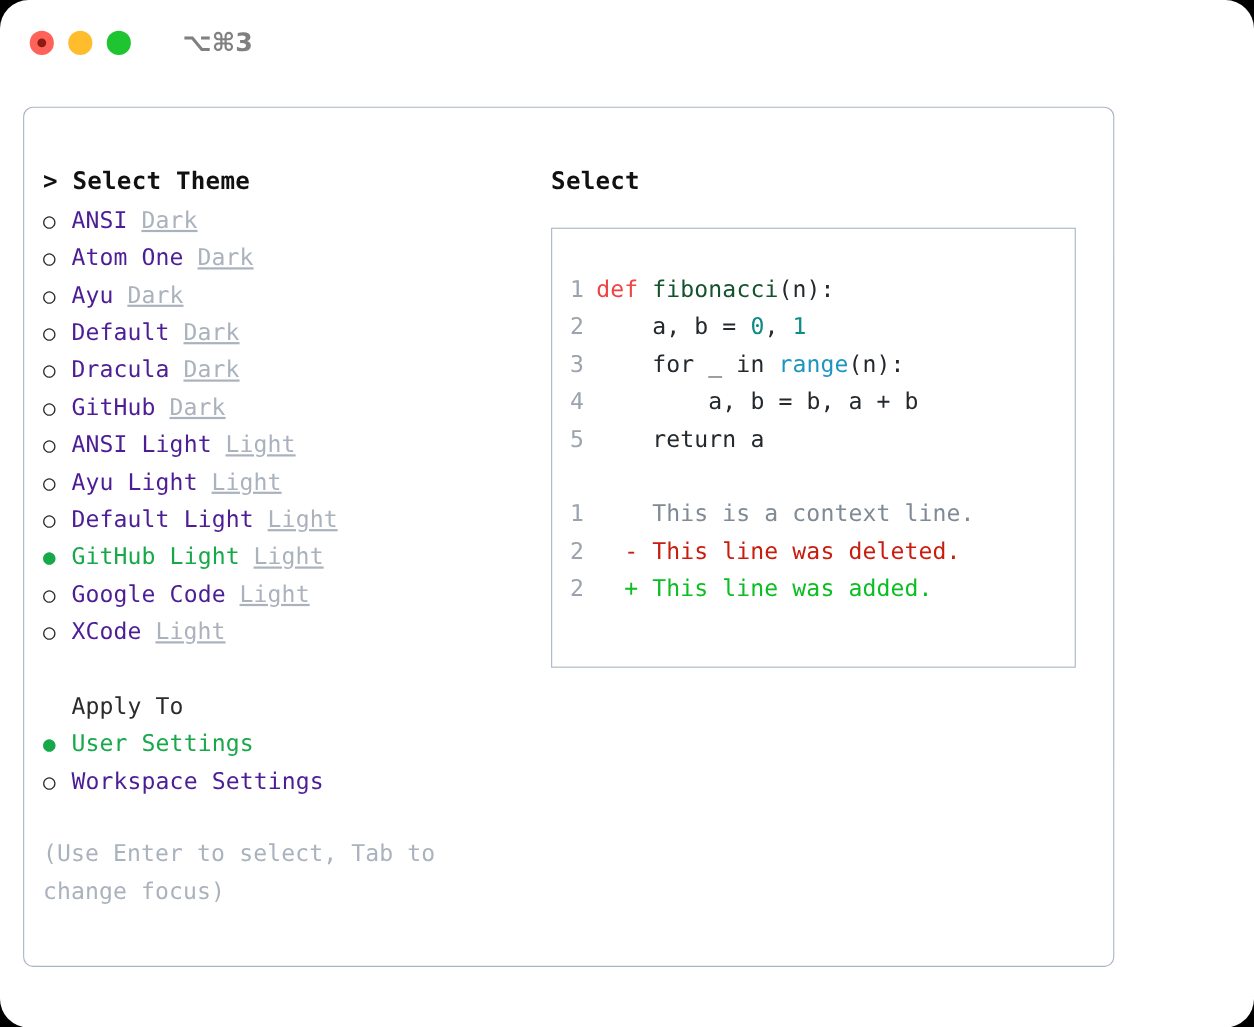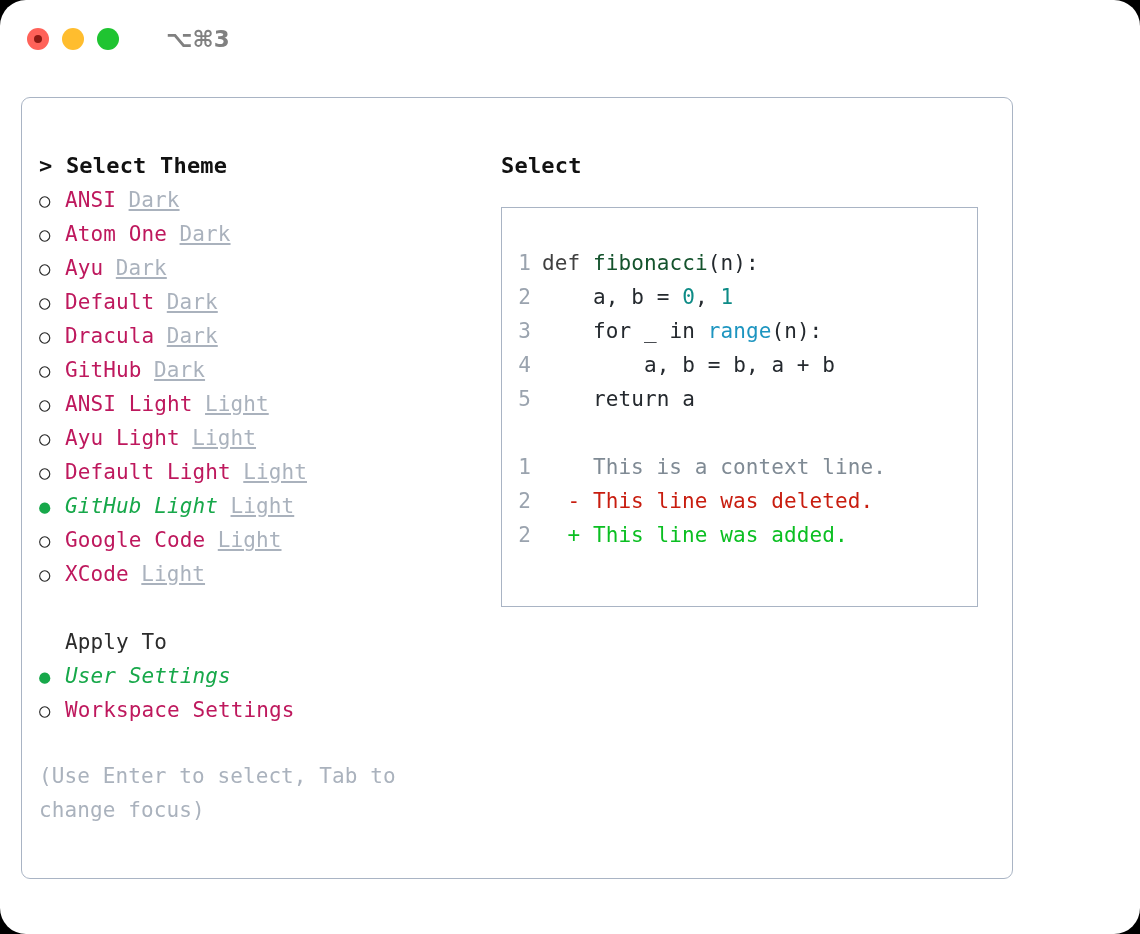--- a/index.html
+++ b/index.html
@@ -119,22 +119,22 @@
     white-space: pre;
     letter-spacing: 0.1px;
   }
   .bullet {
     width: 26px;
     flex: 0 0 26px;
     color: #2b2b2b;
     font-size: 19px;
   }
   .opt.selected .bullet { color: #17a84a; }
-  .opt-label { color: #be185d; }
-  .opt.selected .opt-label { color: #17a84a; font-style: italic; }
+  .opt-label { color: #4c1d95; }
+  .opt.selected .opt-label { color: #17a84a; }
   .opt-variant { color: #aab2bd; margin-left: 0.6em; text-decoration: underline; }
 
   .subhead {
     font-size: 21px;
     color: #2b2b2b;
     line-height: 34px;
     padding-left: 26px;
     white-space: pre;
     letter-spacing: 0.1px;
   }
@@ -186,21 +186,21 @@
   .lineno {
     flex: 0 0 40px;
     width: 40px;
     text-align: right;
     color: #9aa3ae;
     padding-right: 11px;
     box-sizing: border-box;
   }
   .codetext { color: #24292e; }
 
-  .tok-kw      { color: #404040; text-align: right; }
+  .tok-kw      { color: #ef4444; text-align: right; }
   .tok-fn      { color: #14532d; }
   .tok-num     { color: #0d8b86; }
   .tok-builtin { color: #1d95c0; }
   .tok-plain   { color: #24292e; }
 
   .blank-line { height: 34px; }
 
   .diff-ctx  { color: #7f8a94; }
   .diff-del  { color: #c81d0f; }
   .diff-add  { color: #0bbf22; }

